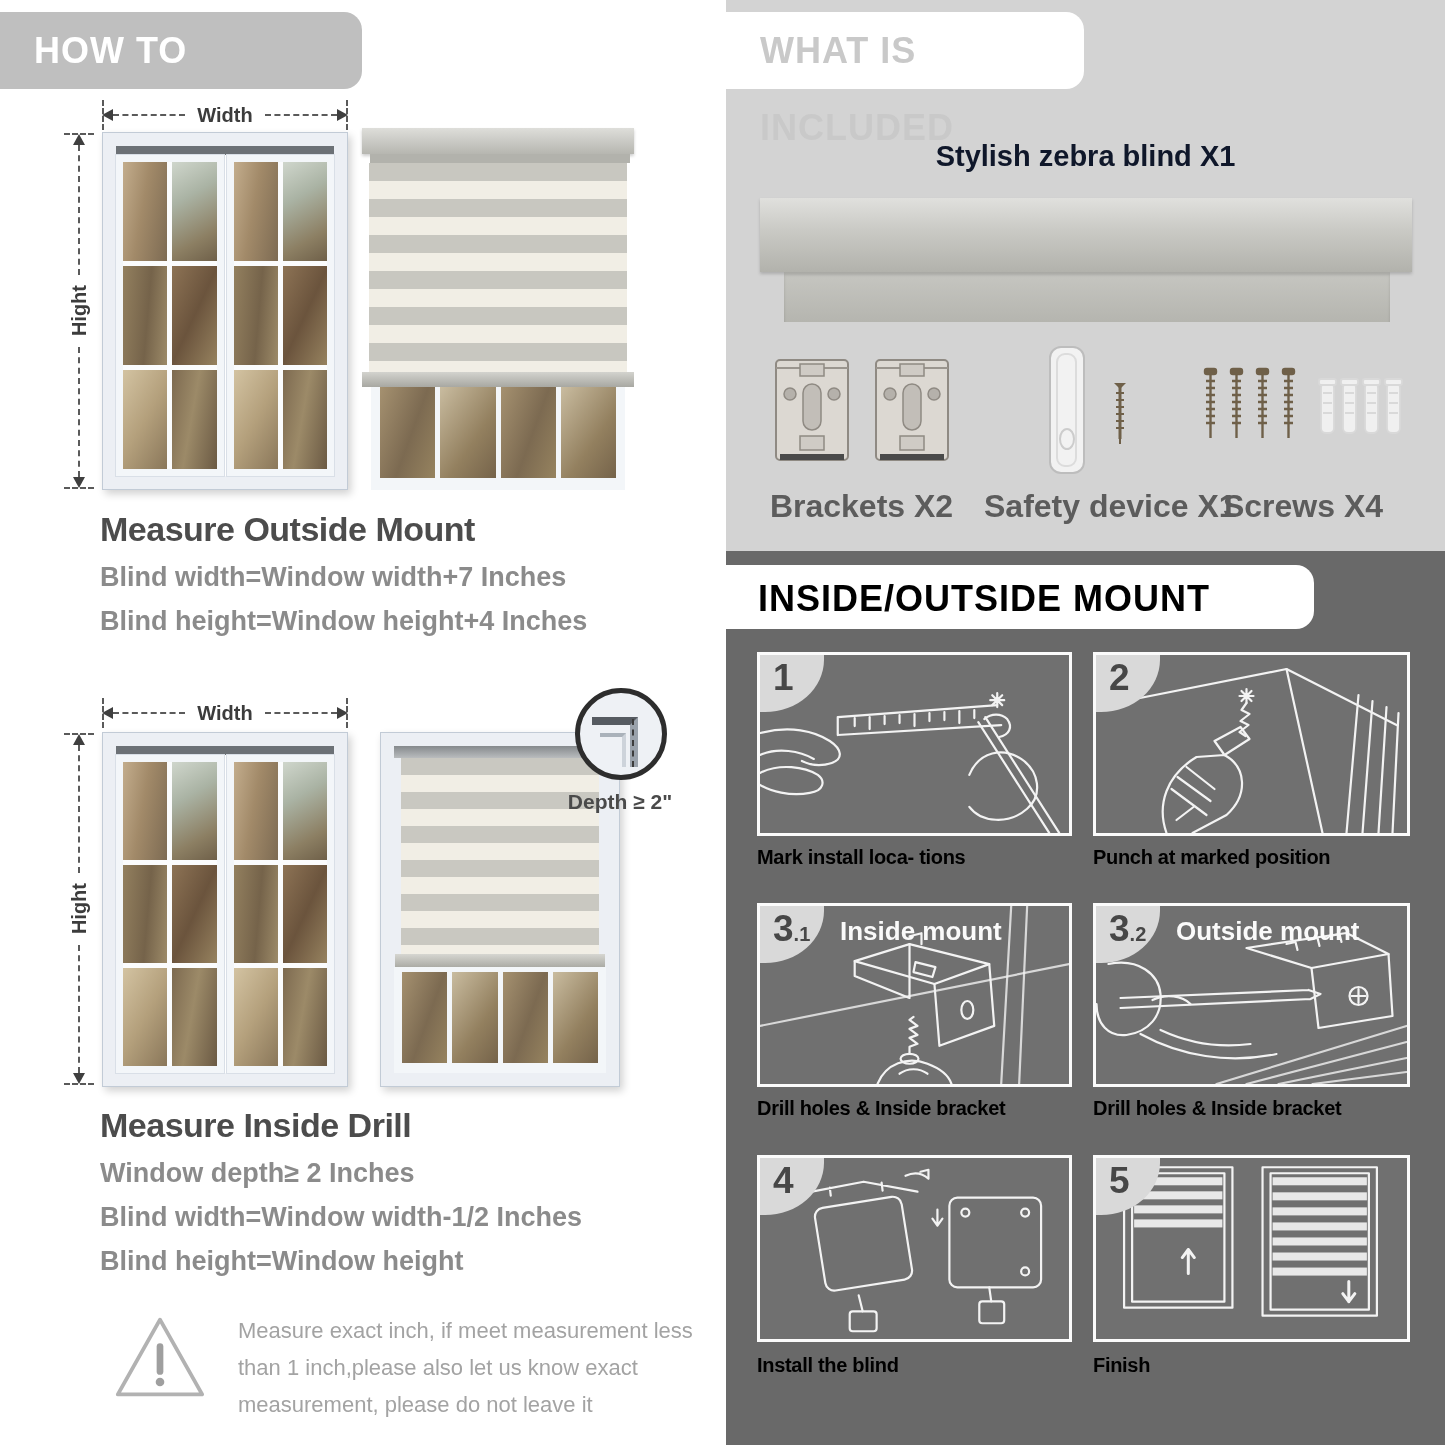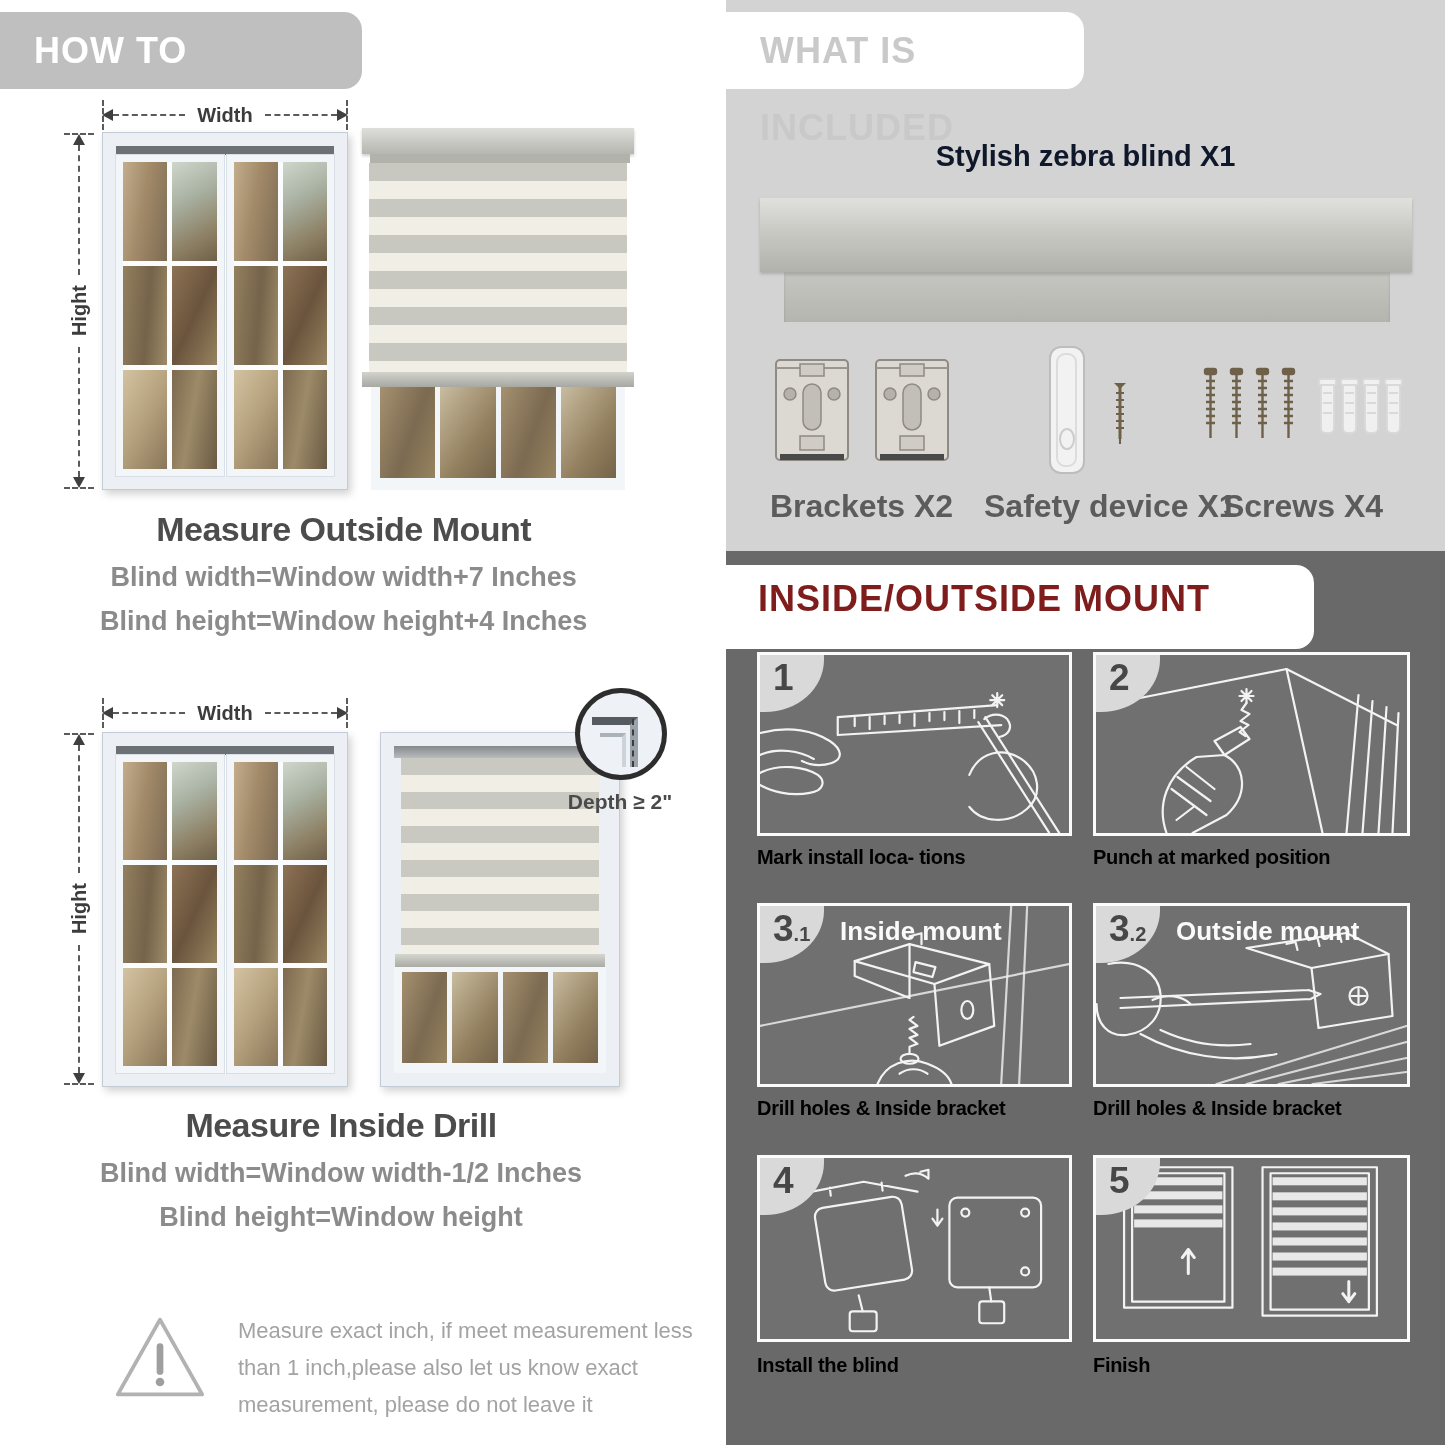--- a/index.html
+++ b/index.html
@@ -69,21 +69,21 @@
   
   .mag { position:absolute; width:92px; height:92px; border:5px solid #2d2d2d; border-radius:50%;
     background:#eef1f5; overflow:hidden; z-index:6; }
   .mag .corner1 { position:absolute; left:12px; top:24px; right:24px; bottom:8px;
     border-top:8px solid #565b61; border-right:8px solid #9aa2ab; }
   .mag .corner2 { position:absolute; left:20px; top:40px; right:36px; bottom:8px;
     border-top:4px solid #aab2ba; border-right:4px solid #cdd3da; }
   .mag .dline { position:absolute; right:28px; top:26px; height:48px; border-left:2px dashed #3c3c3c; }
   .depthlbl { position:absolute; font-weight:bold; font-size:21px; color:#4a4a4a; text-align:center; }
   
-  .h2blk { position:absolute;text-align:center; }
+  .h2blk { position:absolute; }
   .h2blk h2 { font-size:34px; color:#4c4c4c; letter-spacing:-0.5px; white-space:nowrap; }
   .h2blk p { font-size:27px; font-weight:bold; color:#8b8b8b; margin-top:13px; white-space:nowrap; }
   .warn { position:absolute; display:flex; gap:30px; align-items:flex-start; }
   .warn .wtxt { width:478px; font-size:22px; line-height:37px; color:#a3a3a3; font-weight:500; }
   
   .rc { position:absolute; left:726px; top:0; width:719px; height:1445px; background:#d3d3d3; }
   .rc-inc-header { top:12px; width:358px; height:77px; background:#fff;
     color:#c9c9c9; font-size:36px; line-height:77px; padding-left:34px; letter-spacing:1px; }
   .product { position:absolute; top:140px; left:0; width:100%; text-align:center;
     font-weight:bold; font-size:29px; color:#0f172a; }
@@ -92,22 +92,22 @@
     background:linear-gradient(180deg,#e0e0dd 0%,#c9c9c4 45%,#b2b2ac 100%);
     box-shadow:0 2px 3px rgba(0,0,0,.18); }
   .rail .bar2 { margin-left:24px; width:calc(100% - 46px); height:50px;
     background:linear-gradient(180deg,#c6c6c1 0%,#b5b5af 100%);
     box-shadow:inset 0 3px 3px rgba(0,0,0,.15); }
   .inc-item { position:absolute; top:338px; text-align:center; }
   .inc-item .art { height:140px; display:flex; align-items:flex-end; justify-content:center; }
   .inc-item .ilbl { margin-top:10px; font-weight:bold; font-size:32px; color:#5c5c5c; white-space:nowrap; }
   
   .dark { position:absolute; left:0; top:551px; width:100%; height:894px; background:#696969; }
-  .rc-mount-header { top:14px; width:588px; height:84px; background:#fff;
-    color:#7f1d1d; font-size:36px; line-height:67px; padding-left:32px; letter-spacing:1px; }
+  .rc-mount-header { top:14px; width:588px; height:64px; background:#fff;
+    color:#000000; font-size:36px; line-height:67px; padding-left:32px; letter-spacing:1px; }
   .panel { position:absolute; border:3px solid #fbfbfb; background:#707070; }
   .badge { position:absolute; top:0; left:0; width:64px; height:57px; background:#d9d9d9;
     border-radius:0 0 92% 0; color:#474747; font-weight:bold; font-size:37px;
     padding:2px 0 0 13px; z-index:3; }
   .badge .sub { font-size:20px; }
   .plabel { position:absolute; top:10px; left:80px; color:#fafafa; font-weight:bold;
     font-size:26px; z-index:3; white-space:nowrap; }
   .caption { position:absolute; color:#000000; font-weight:bold; font-size:20px;
     letter-spacing:-0.3px; white-space:nowrap; }
   .sketch { position:absolute; inset:0; width:100%; height:100%; }
@@ -252,20 +252,21 @@
     <div class="mag" style="left:535px;top:-4px;">
       <div class="corner1"></div>
       <div class="corner2"></div>
       <div class="dline"></div>
     </div>
     <div class="depthlbl" style="left:495px;top:98px;width:170px;">Depth ≥ 2"</div>
   </div>
 
   <div class="h2blk" style="left:100px;top:1106px;">
     <h2>Measure Inside Drill</h2>
+    <p>Window depth≥ 2 Inches</p>
     <p>Blind width=Window width-1/2 Inches</p>
     <p>Blind height=Window height</p>
   </div>
 
   <div class="warn" style="left:112px;top:1312px;">
     <svg width="96" height="92" viewBox="0 0 100 96">
       <path d="M50,8 L94,86 L6,86 Z" fill="none" stroke="#b2b2b2" stroke-width="4" stroke-linejoin="round"></path>
       <path d="M50,36 L50,62" stroke="#9f9f9f" stroke-width="7" stroke-linecap="round" fill="none"></path>
       <circle cx="50" cy="73" r="4.5" fill="#9f9f9f"></circle>
     </svg>

